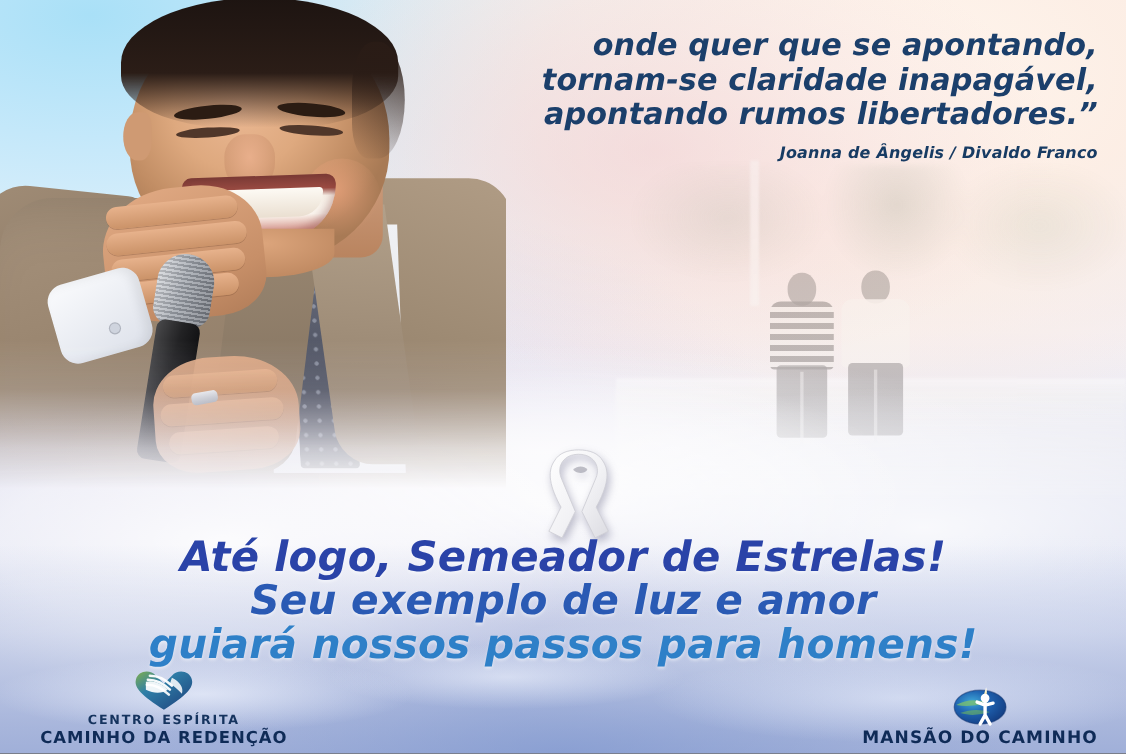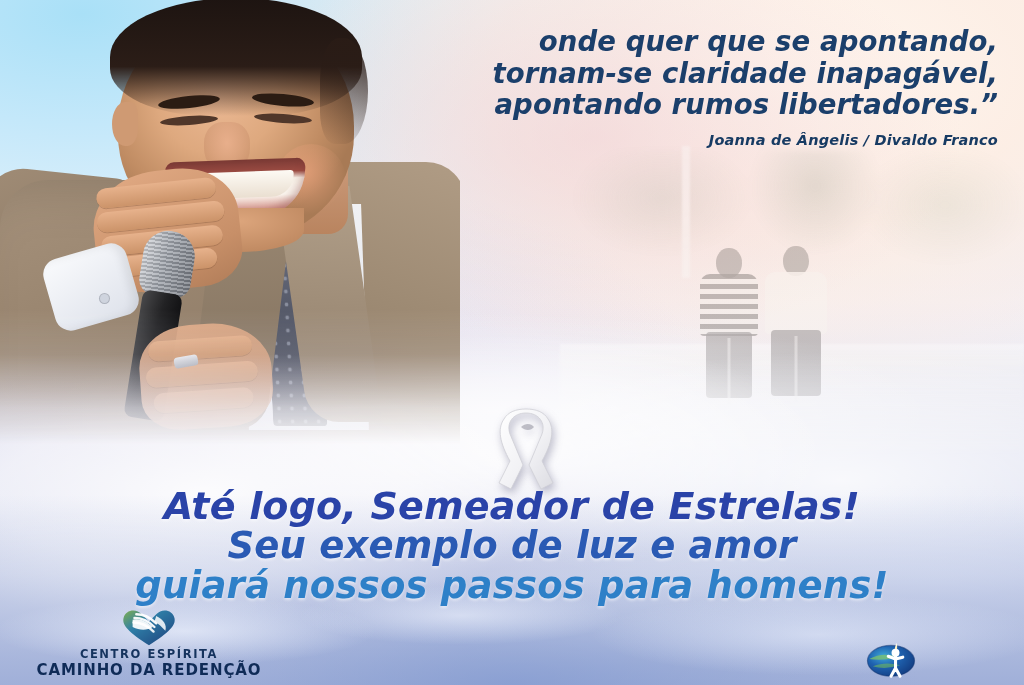--- a/index.html
+++ b/index.html
@@ -470,15 +470,16 @@
         </defs>
         <ellipse cx="32" cy="24" rx="26" ry="17" fill="url(#gg)"></ellipse>
         <path d="M8 22 C18 16 30 16 40 20 C32 22 20 24 8 22 Z" fill="#7fc36a" opacity="0.75"></path>
         <path d="M12 30 C22 26 32 26 42 29 C32 32 22 33 12 30 Z" fill="#6fb85e" opacity="0.6"></path>
         <ellipse cx="32" cy="24" rx="26" ry="17" fill="none" stroke="#0e2f6b" stroke-width="1.2" opacity="0.5"></ellipse>
         <path d="M38 4 C36 10 35 14 36 18 C38 14 40 9 38 4 Z" fill="url(#fl)"></path>
         <circle cx="37" cy="15" r="4.4" fill="#ffffff"></circle>
         <path d="M37 19 L37 33 M37 22 L29 19 M37 22 L45 20 M37 32 L32 41 M37 32 L42 41" stroke="#ffffff" stroke-width="3.4" fill="none" stroke-linecap="round"></path>
       </svg>
     </div>
+    <div class="l2">MANSÃO DO CAMINHO</div>
   </div>
 
 </div>
 
 </body></html>

